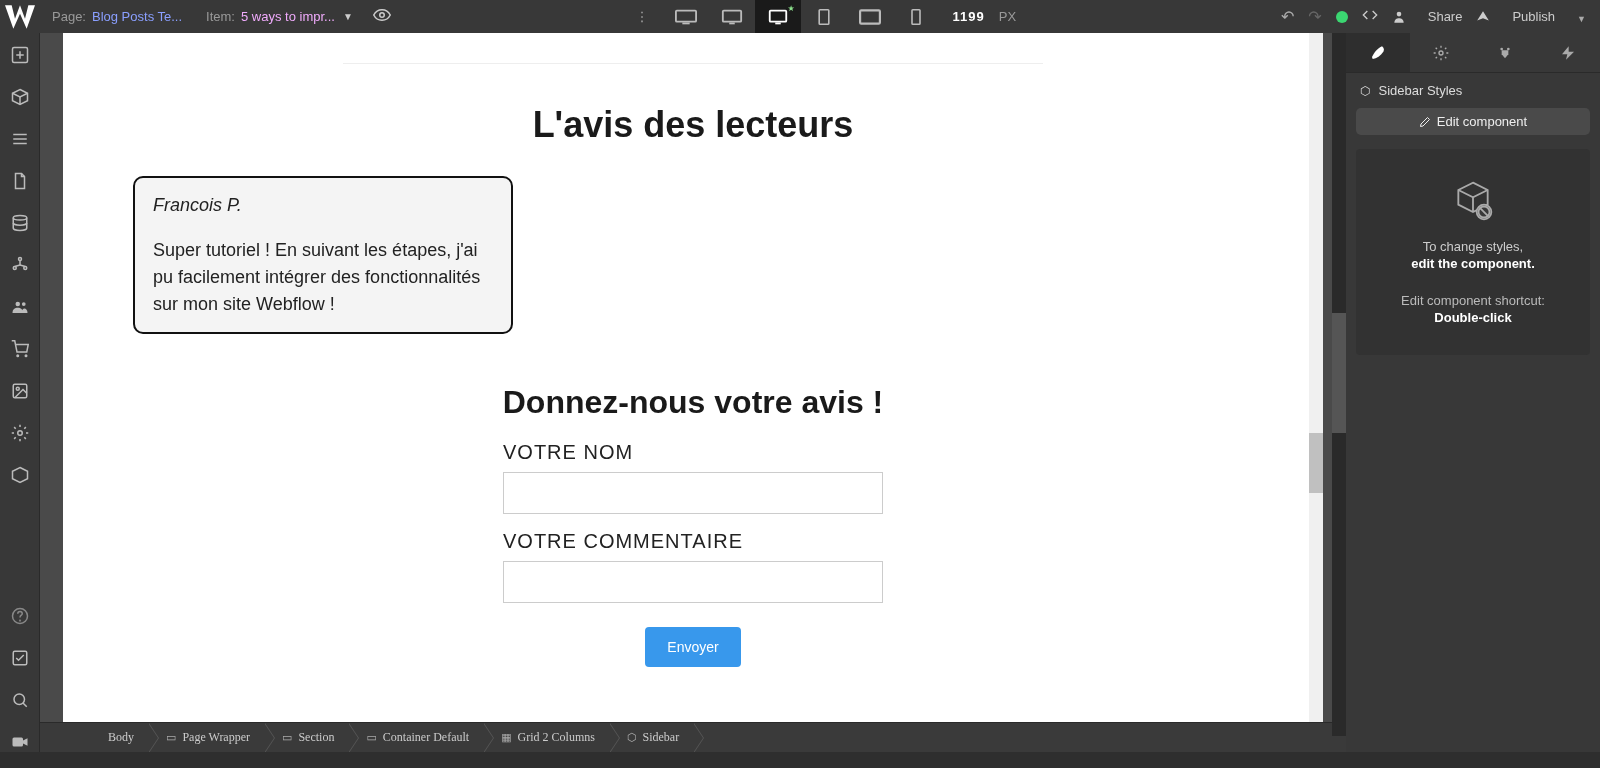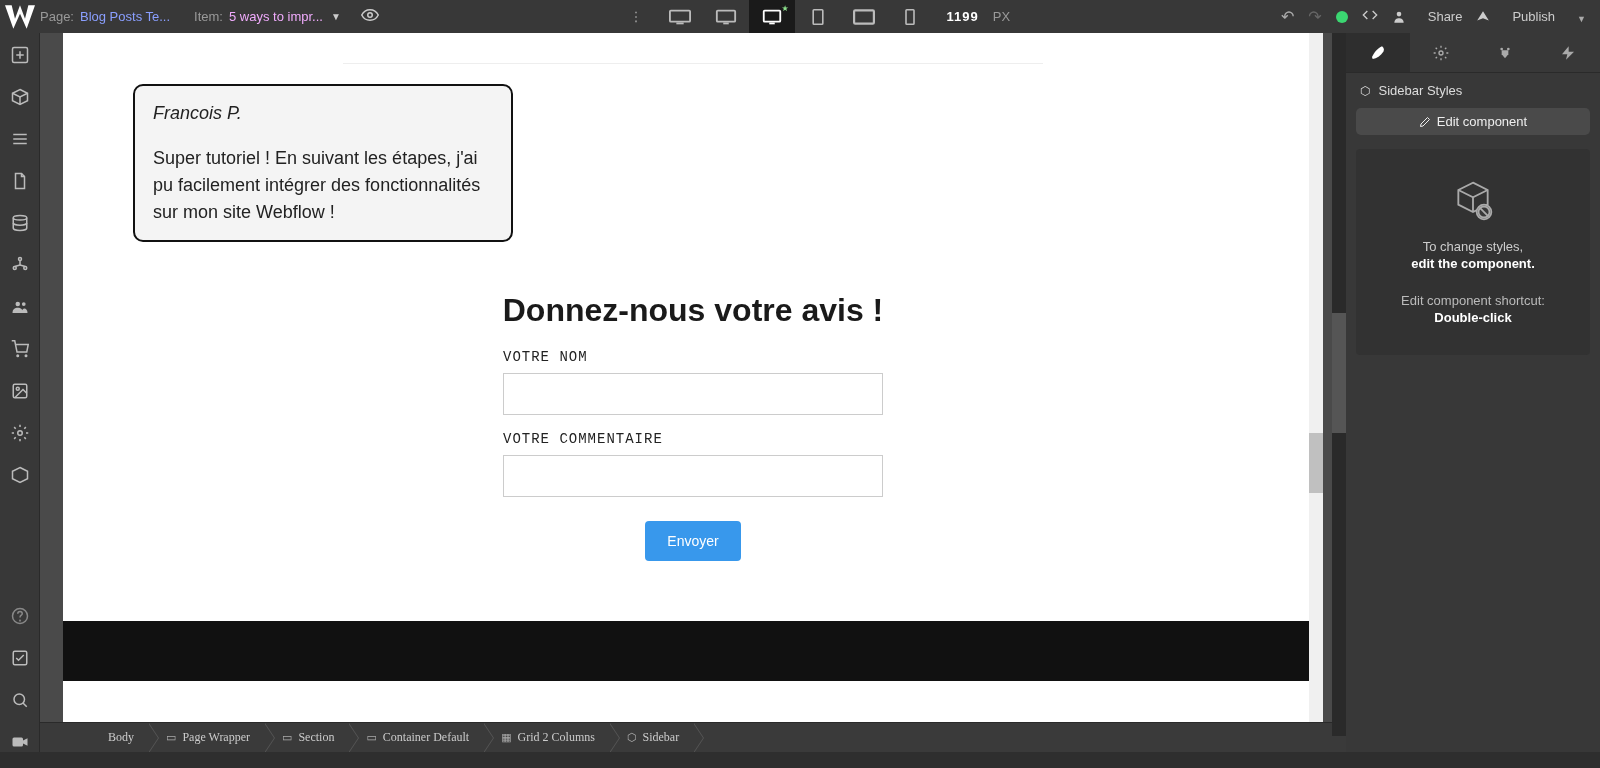--- a/index.html
+++ b/index.html
@@ -1,19 +1,19 @@
 <!DOCTYPE html>
 <html><head>
 <meta charset="utf-8">
 <style>
 * { margin: 0; padding: 0; box-sizing: border-box; }
 body { font-family: Arial, sans-serif; background: #2e2e2e; color: #ddd; overflow: hidden; width: 1600px; height: 768px; }
 .topbar { height: 33px; background: #383838; display: flex; align-items: center; color: #ccc; font-size: 13px; }
 .topbar .logo { width: 40px; height: 33px; display: flex; align-items: center; justify-content: center; color: #fff; font-weight: bold; font-size: 18px; }
-.topbar .page-label { color: #999; }
+.topbar .page-label { color: #999; margin-left: 12px; }
 .topbar .page-name { color: #8a9fff; margin-left: 6px; }
 .topbar .item-label { color: #999; margin-left: 24px; }
 .topbar .item-name { color: #f0abfc; margin-left: 6px; font-weight: 500; }
 .topbar .chev { margin-left: 8px; color: #ccc; font-size: 10px; }
 .topbar .eye { margin-left: 20px; color: #ccc; }
 .topbar .spacer { flex: 1; }
 .topbar .bp-group { display: flex; height: 33px; align-items: center; }
 .topbar .bp { width: 46px; height: 33px; display: flex; align-items: center; justify-content: center; color: #bbb; }
 .topbar .bp.active { background: #1a1a1a; position: relative; }
 .topbar .bp.active .star { position: absolute; top: 4px; right: 6px; color: #8de28d; font-size: 8px; }
@@ -39,21 +39,21 @@
 .canvas-page { background: #fff; margin: 0 auto; width: 1260px; min-height: 100%; position: relative; color: #1a1a1a; }
 .canvas-page .scrollbar-fake { position: absolute; right: 0; top: 0; width: 14px; height: 100%; background: #f0f0f0; }
 .canvas-page .scrollbar-thumb { position: absolute; right: 0; top: 400px; width: 14px; height: 60px; background: #c0c0c0; }
 
 .canvas-content { padding: 30px 40px 60px 40px; }
 .h1 { font-size: 36px; font-weight: 800; text-align: center; margin: 40px 0 30px; color: #1a1a1a; }
 .comment-card { border: 2px solid #111; border-radius: 10px; background: #f4f4f4; padding: 14px 18px; width: 380px; margin: 20px 0 50px 30px; font-size: 18px; color: #222; line-height: 1.5; }
 .comment-card .author { font-style: italic; margin-bottom: 18px; }
 .h2 { font-size: 32px; font-weight: 800; text-align: center; margin: 30px 0 20px; color: #1a1a1a; }
 .form { width: 380px; margin: 0 auto; }
-.form label { display: block; font-size: 14px; letter-spacing: 1px; color: #222; margin: 16px 0 8px; font-weight: 500; font-family: Liberation Mono, monospace; }
+.form label { display: block; font-size: 20px; letter-spacing: 1px; color: #222; margin: 16px 0 8px; font-weight: 500; }
 .form input { width: 100%; height: 42px; border: 1px solid #ccc; background: #fff; padding: 0 10px; font-size: 14px; }
 .form .submit { display: block; margin: 24px auto 0; background: #3898ec; color: #fff; border: none; padding: 12px 22px; font-size: 14px; border-radius: 4px; cursor: pointer; }
 .footer-dark { background: #111; height: 60px; width: 100%; }
 
 .breadcrumb { height: 30px; background: #3a3a3a; border-top: 1px solid #2a2a2a; display: flex; align-items: center; font-size: 12px; color: #ccc; padding-left: 50px; }
 .crumb { height: 30px; display: flex; align-items: center; padding: 0 14px 0 18px; position: relative; gap: 6px; font-family: Liberation Serif, serif; }
 .crumb::after { content: ''; position: absolute; right: -10px; top: 0; width: 0; height: 0; border-top: 15px solid transparent; border-bottom: 15px solid transparent; border-left: 10px solid #3a3a3a; z-index: 2; }
 .crumb::before { content: ''; position: absolute; right: -11px; top: 0; width: 0; height: 0; border-top: 15px solid transparent; border-bottom: 15px solid transparent; border-left: 10px solid #555; z-index: 1; }
 .crumb .crumb-icon { font-size: 11px; color: #aaa; }
 
@@ -268,20 +268,21 @@
   </div>
 
   <div class="canvas-area">
     <div class="canvas-viewport">
       <div class="canvas-page">
         <div class="scrollbar-fake">
             <div class="scrollbar-thumb"></div>
           </div>
         <div class="canvas-content">
           <div style="border-top:1px solid #eee; width:700px; margin:0 auto 20px;"></div>
+          <h2 class="h1">L'avis des lecteurs</h2>
           <div class="comment-card">
             <div class="author">Francois P.</div>
             <div>Super tutoriel ! En suivant les étapes, j'ai pu facilement intégrer des fonctionnalités sur mon site Webflow !</div>
           </div>
           <h2 class="h2">Donnez-nous votre avis !</h2>
           <div class="form">
             <label>VOTRE NOM</label>
             <input type="text" style="">
             <label>VOTRE COMMENTAIRE</label>
             <input type="text" style="">

